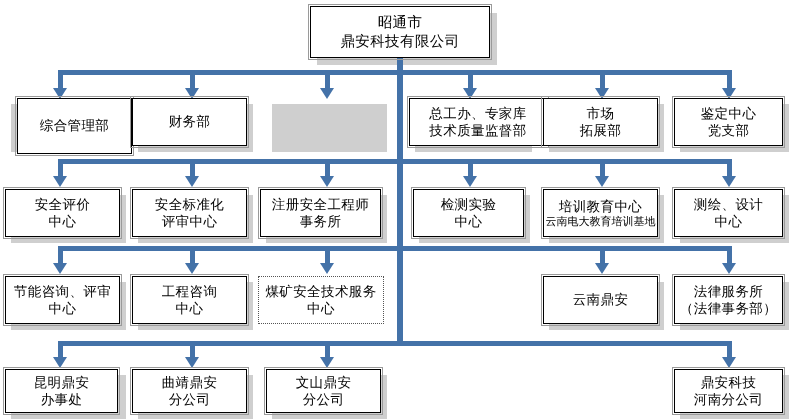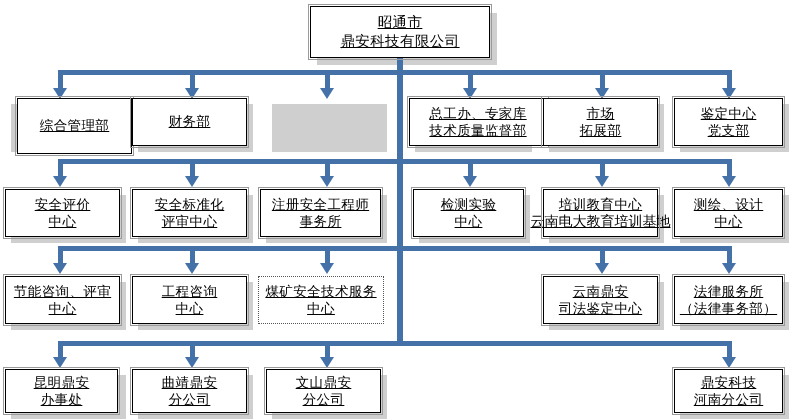--- a/index.html
+++ b/index.html
@@ -31,23 +31,23 @@
     display:flex;
     flex-direction:column;
     align-items:center;
     justify-content:center;
     text-align:center;
     color:#000000;
     font-size:13.5px;
     line-height:1.28;
     letter-spacing:0.4px;
   }
-  .node .ln{display:block;white-space:nowrap;text-decoration:underline;}
+  .node .ln{display:block;white-space:nowrap;}
   .node .sub{
-    font-size:14px;
+    font-size:11px;
     letter-spacing:0;
     line-height:1.1;
     margin-top:1px;
   }
   .shadow{
     position:absolute;
     background:#cfcfcf;
     z-index:0;
   }
   .node.dotted{
@@ -192,21 +192,20 @@
   </div>
 
   <div class="node lvl dotted" style="left:258px;top:276px;width:126px;height:48px;">
     <span class="ln">煤矿安全技术服务</span>
     <span class="ln">中心</span>
   </div>
 
   <div class="shadow" style="left:549px;top:282px;width:115px;height:48px;"></div>
   <div class="node lvl" style="left:543px;top:276px;width:115px;height:48px;">
     <span class="ln">云南鼎安</span>
-    <span class="ln">司法鉴定中心</span>
   </div>
 
   <div class="shadow" style="left:680px;top:282px;width:109px;height:48px;"></div>
   <div class="node lvl" style="left:674px;top:276px;width:109px;height:48px;">
     <span class="ln">法律服务所</span>
     <span class="ln">（法律事务部）</span>
   </div>
 
   <div class="hbar" style="left:58px;top:341px;width:674px;"></div>
   <div class="vseg" style="left:58px;top:341px;height:17px;"></div>

